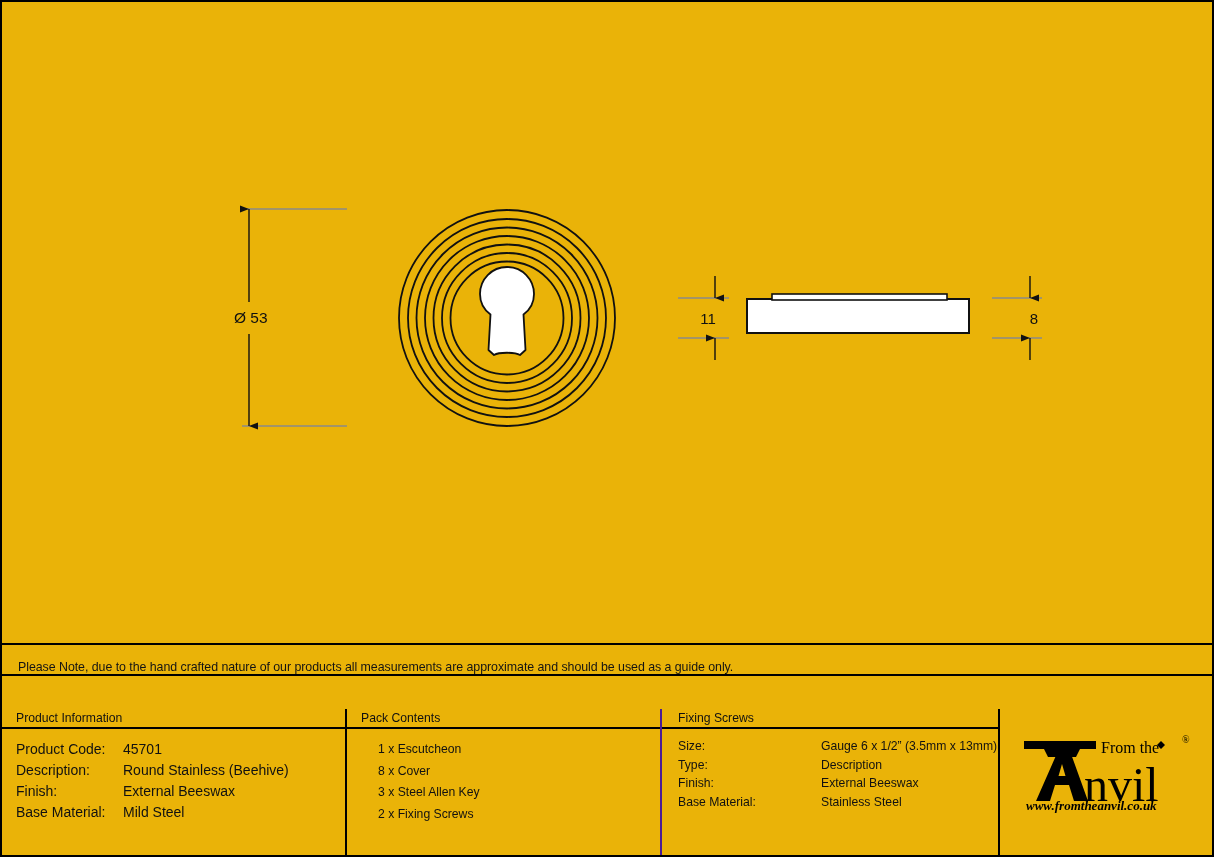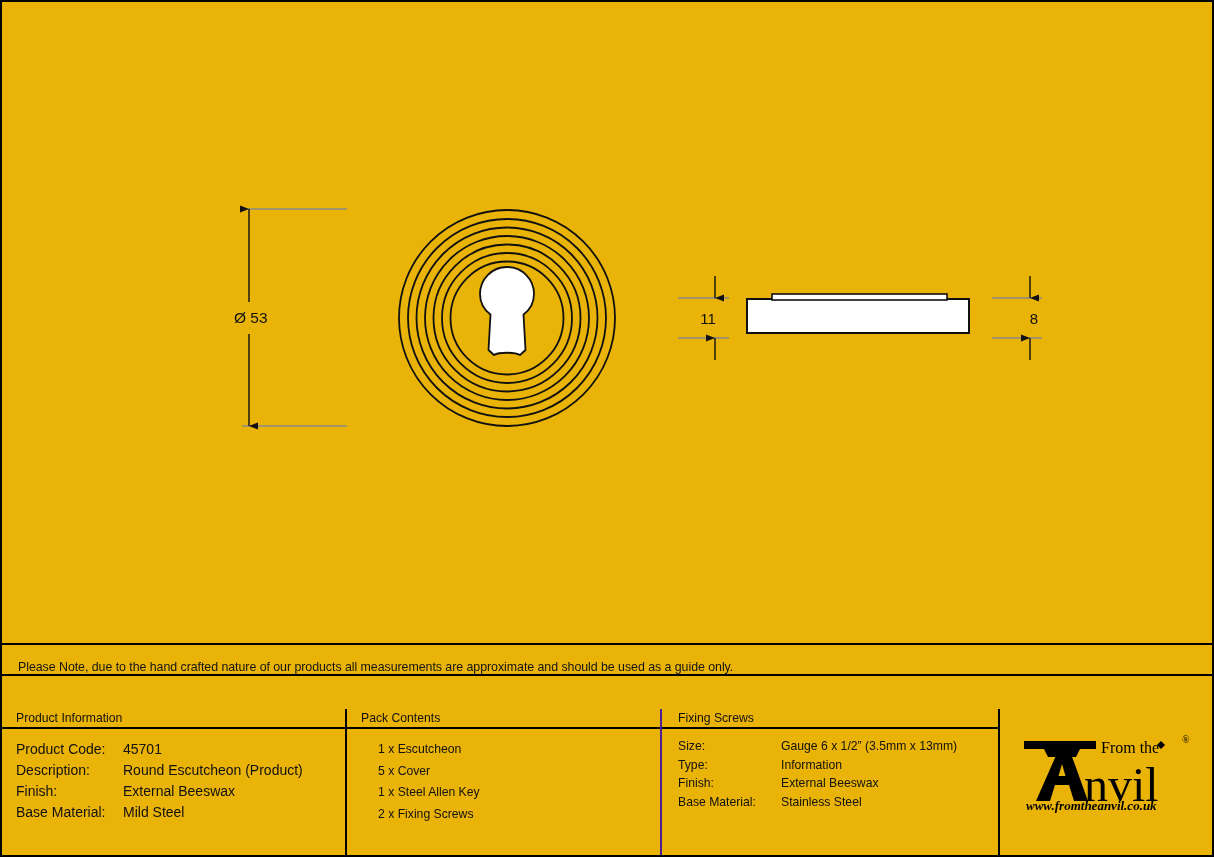--- a/index.html
+++ b/index.html
@@ -89,21 +89,21 @@
   
   .kv {
     display: flex;
     font-size: 14px;
     line-height: 21px;
     color: #111;
   }
   .kv .k { width: 107px; flex: none; }
   .kv .v { flex: 1; }
 
-  .kv.tight { line-height: 18.5px; font-size: 12.2px; }
+  .kv.tight { line-height: 18.5px; font-size: 12.2px; gap: 40px; }
   .kv.tight .k { width: 103px; }
 
   .pack-line {
     font-size: 12.2px;
     line-height: 21.5px;
     color: #111;
   }
 
   
   .col-logo { position: relative; }
@@ -195,53 +195,53 @@
 
     <div class="col col-product">
       <div class="col-head">Product Information</div>
       <div class="col-body">
         <div class="kv">
           <span class="k">Product Code:</span>
           <span class="v">45701</span>
         </div>
         <div class="kv">
           <span class="k">Description:</span>
-          <span class="v">Round Escutcheon (Product)</span>
+          <span class="v">Round Stainless (Beehive)</span>
         </div>
         <div class="kv">
           <span class="k">Finish:</span>
           <span class="v">External Beeswax</span>
         </div>
         <div class="kv">
           <span class="k">Base Material:</span>
           <span class="v">Mild Steel</span>
         </div>
       </div>
     </div>
 
     <div class="col col-pack">
       <div class="col-head">Pack Contents</div>
       <div class="col-body pack">
         <div class="pack-line">1 x Escutcheon</div>
-        <div class="pack-line">5 x Cover</div>
-        <div class="pack-line">1 x Steel Allen Key</div>
+        <div class="pack-line">8 x Cover</div>
+        <div class="pack-line">3 x Steel Allen Key</div>
         <div class="pack-line">2 x Fixing Screws</div>
       </div>
     </div>
 
     <div class="col col-screws">
       <div class="col-head screws">Fixing Screws</div>
       <div class="col-body screws">
         <div class="kv tight">
           <span class="k">Size:</span>
           <span class="v">Gauge 6 x 1/2” (3.5mm x 13mm)</span>
         </div>
         <div class="kv tight">
           <span class="k">Type:</span>
-          <span class="v">Information</span>
+          <span class="v">Description</span>
         </div>
         <div class="kv tight">
           <span class="k">Finish:</span>
           <span class="v">External Beeswax</span>
         </div>
         <div class="kv tight">
           <span class="k">Base Material:</span>
           <span class="v">Stainless Steel</span>
         </div>
       </div>

